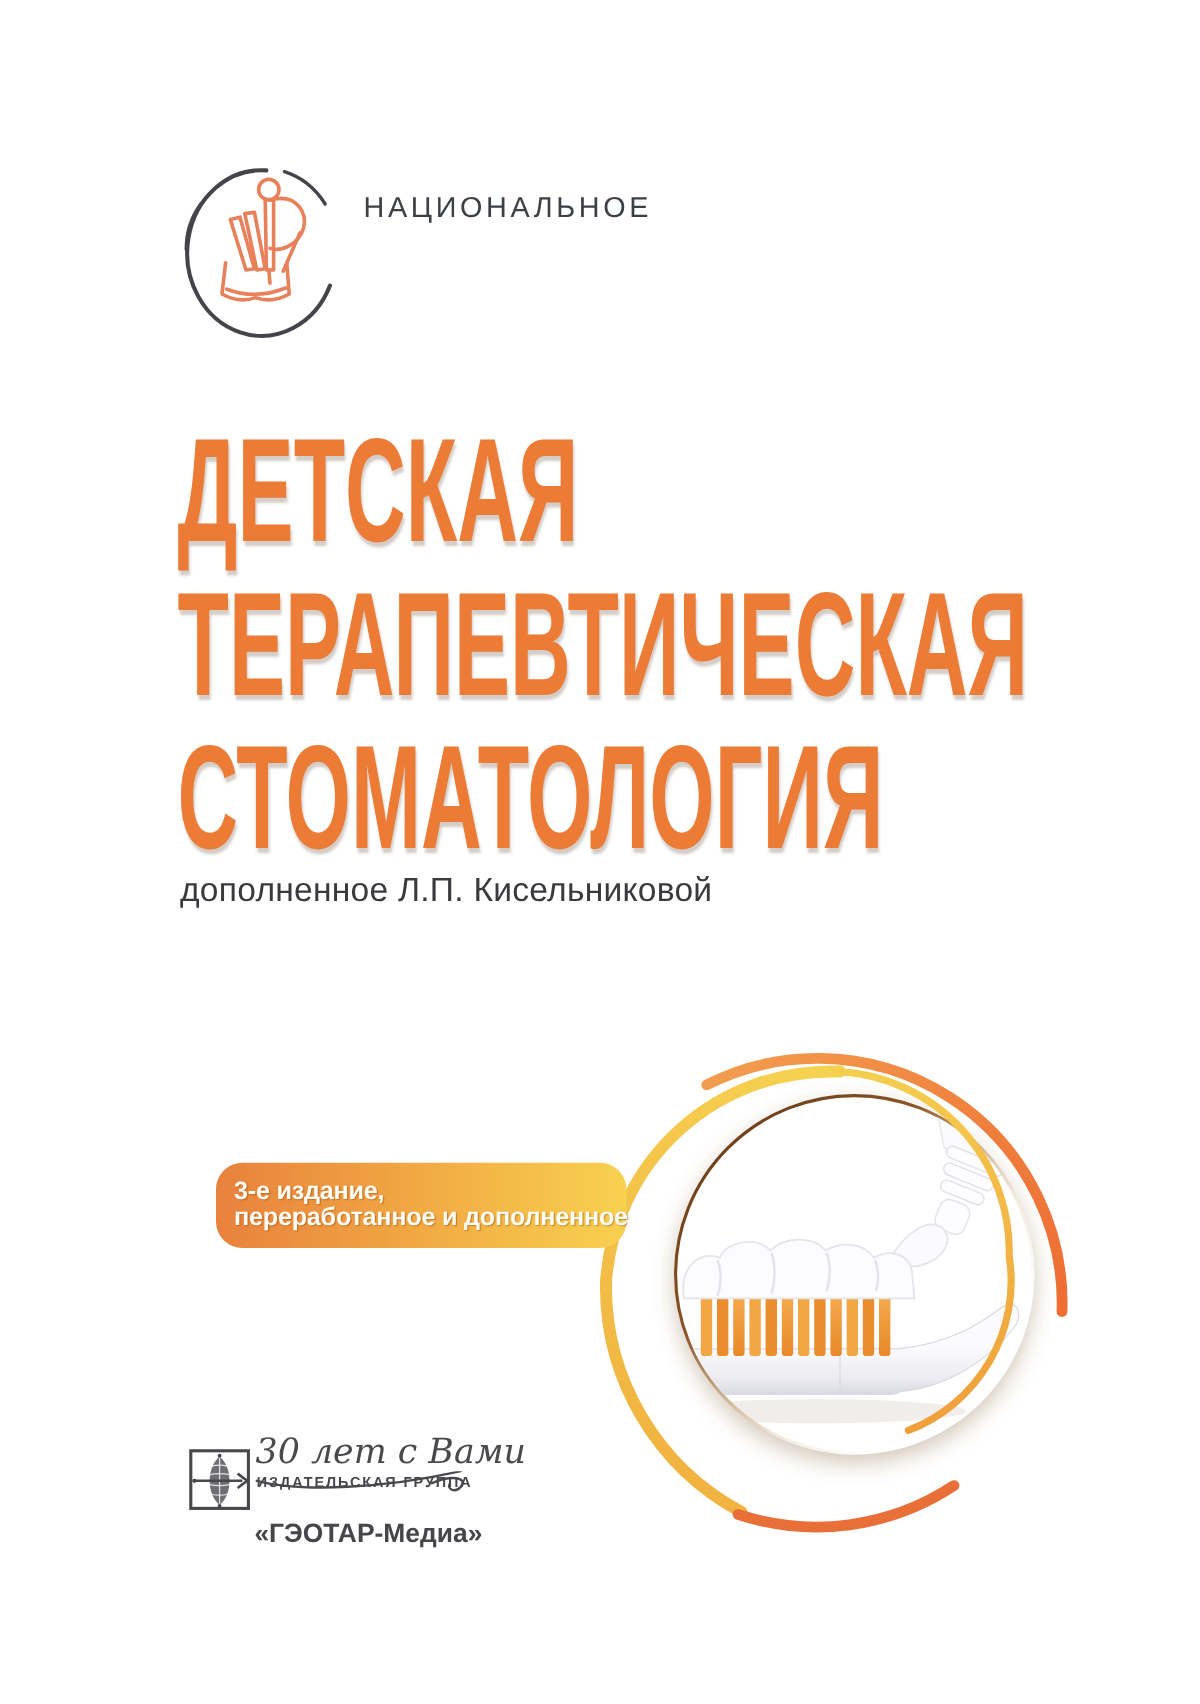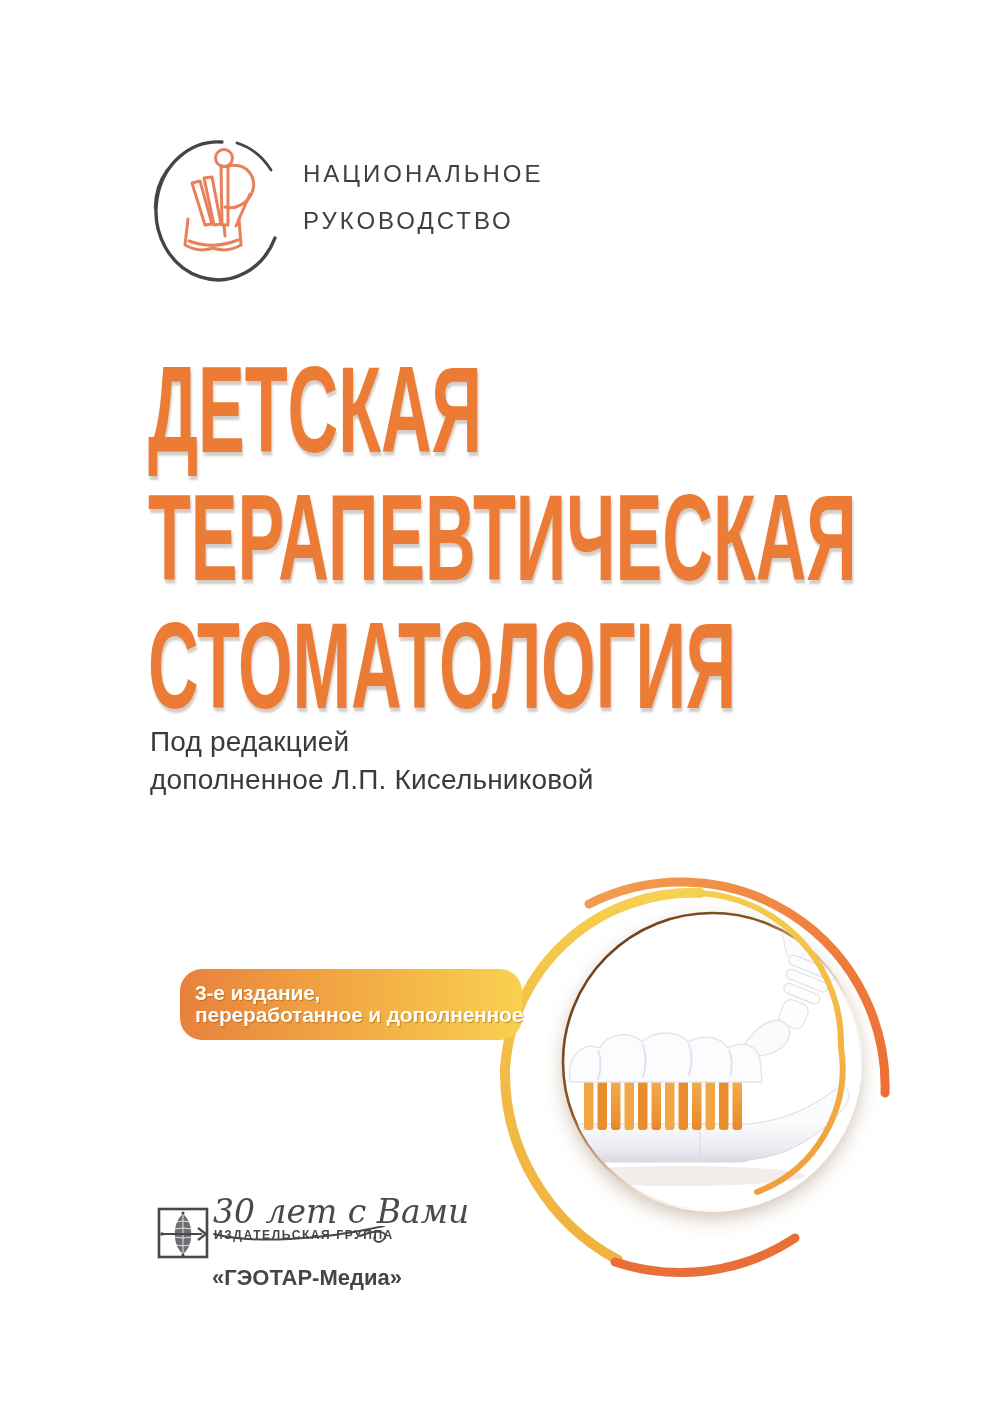--- a/index.html
+++ b/index.html
@@ -44,21 +44,21 @@
   }
 
   
   .illustration { position:absolute; inset:0; z-index:1; }
 
   
   .pub-emblem { position:absolute; left:156px; top:1206px; width:54px; height:54px; }
   .pub-script {
     position:absolute; left:213px; top:1192px;
     font-family:"DejaVu Serif", serif; font-style:italic;
-    font-size:33px; color:#4A4A4E; white-space:nowrap;
+    font-size:29px; color:#4A4A4E; white-space:nowrap;
   }
   .pub-swash { position:absolute; left:212px; top:1226px; width:200px; height:24px; }
   .pub-group {
     position:absolute; left:214px; top:1228px;
     font-size:12px; font-weight:bold; letter-spacing:1.6px; color:#46464A; white-space:nowrap;
   }
   .pub-name {
     position:absolute; left:212px; top:1241px;
     font-size:22px; font-weight:bold; color:#46464A; white-space:nowrap;margin-top:24px;
   }
@@ -82,31 +82,29 @@
       <path d="M 80,97 L 79,38 L 86,39 L 86,97 Z"></path>
       <path d="M 82,97 L 83,108"></path>
       <circle cx="82" cy="30" r="8.5"></circle>
       <path d="M 86,38 C 106,34 114,50 111,62 C 107,76 92,82 83,79"></path>
       <path d="M 108,66 L 94,98"></path>
     </g>
   </svg>
 
   <div class="brand-text">
     <div>НАЦИОНАЛЬНОЕ</div>
-    <div>РУКОВОДСТВО</div>
   </div>
 
   <div class="title">
     <div class="line">ДЕТСКАЯ</div>
     <div class="line">ТЕРАПЕВТИЧЕСКАЯ</div>
     <div class="line">СТОМАТОЛОГИЯ</div>
   </div>
 
   <div class="editors">
-    <div>Под редакцией</div>
     <div>дополненное Л.П. Кисельниковой</div>
   </div>
 
   <div class="edition-badge">
     <div>3-е издание,</div>
     <div>переработанное и дополненное</div>
   </div>
 
   <svg class="illustration" viewBox="0 0 1000 1420">
     <defs>

